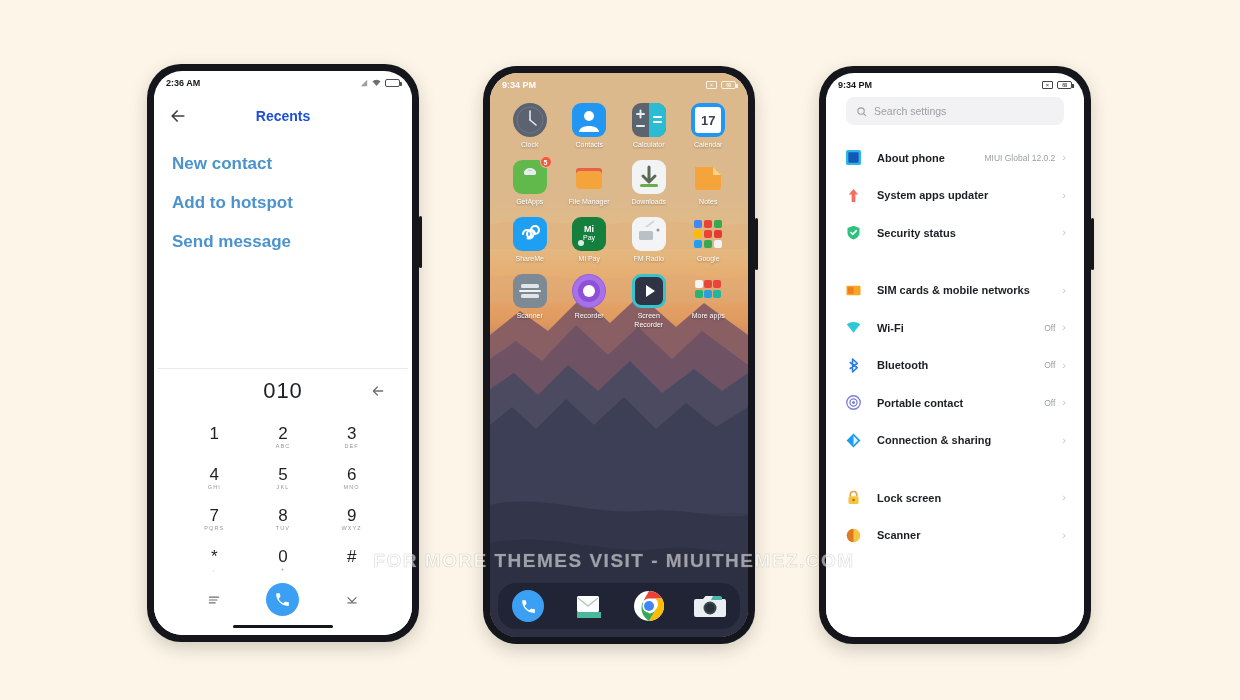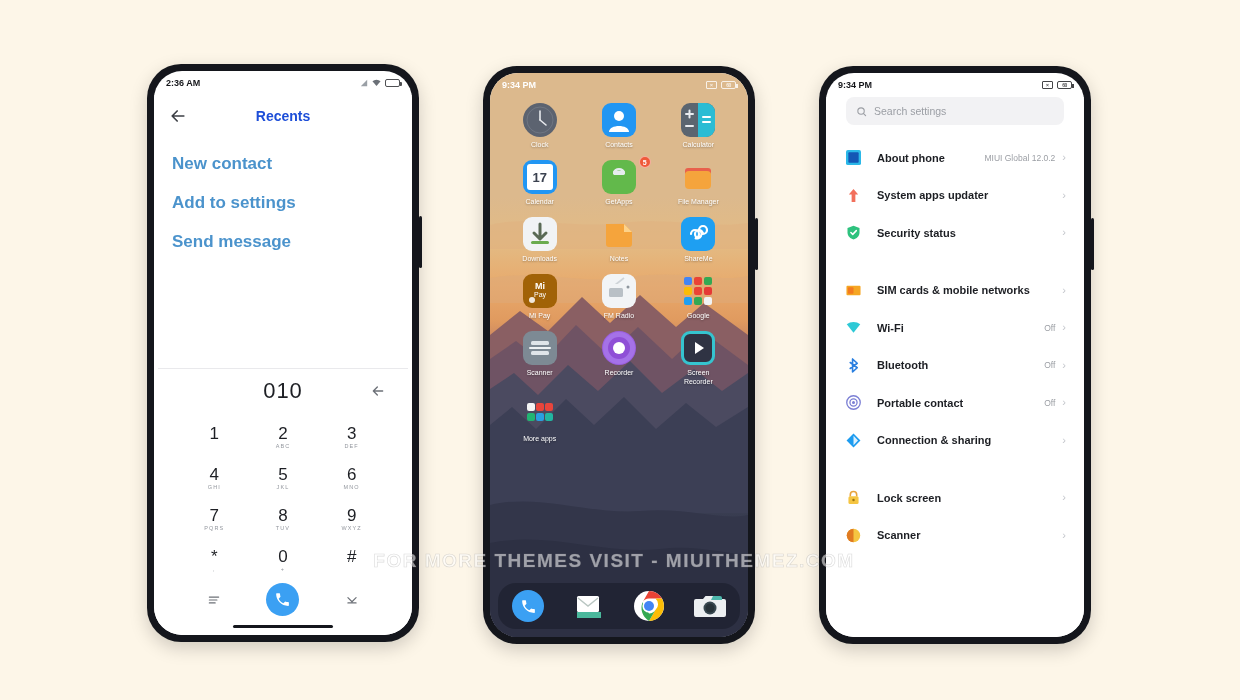--- a/index.html
+++ b/index.html
@@ -123,21 +123,21 @@
         #dcb98d 0%, #dcb98d 22%,
         #e3bb84 30%, #e8a96b 38%,
         #e09a5f 44%, #b97964 50%,
         #8f6470 55%, #6b5567 62%,
         #464a5e 70%, #363a4e 80%,
         #2f3345 90%, #2b2f40 100%);
   }
   .hills { position: absolute; inset: 0; }
   .home-content { position: absolute; inset: 0; display: flex; flex-direction: column; }
   .app-grid {
-    display: grid; grid-template-columns: repeat(3,1fr);
+    display: grid; grid-template-columns: repeat(4,1fr);
     row-gap: 11px; padding: 6px 10px 0; position: relative; z-index: 2;
   }
   .app { text-align: center; position: relative; }
   .app .ico {
     width: 34px; height: 34px; margin: 0 auto 3px; position: relative;
     border-radius: 9px;
   }
   .app .nm {
     font-size: 7px; color: #fff; line-height: 9px;
     text-shadow: 0 1px 2px rgba(0,0,0,.35);
@@ -209,21 +209,21 @@
       <div class="dialer">
         <div class="d-header">
           <svg class="d-back" viewBox="0 0 24 24" fill="none" stroke="currentColor" stroke-width="2" stroke-linecap="round" stroke-linejoin="round">
               <path d="M19 12H5M11 18l-6-6 6-6"></path>
             </svg>
           <div class="d-title">Recents</div>
         </div>
 
         <div class="d-actions">
           <div class="d-action">New contact</div>
-          <div class="d-action">Add to settings</div>
+          <div class="d-action">Add to hotspot</div>
           <div class="d-action">Send message</div>
         </div>
 
         <div class="d-spacer"></div>
         <div class="d-divider"></div>
 
         <div class="d-numrow">
           <div class="d-number">010</div>
           <svg class="d-del" viewBox="0 0 24 24" fill="none" stroke="currentColor" stroke-width="2" stroke-linecap="round" stroke-linejoin="round">
               <path d="M19 12H5M11 18l-6-6 6-6"></path>
@@ -413,21 +413,21 @@
           <div class="app">
             <div class="ico" style="background:#1e9ff2">
               <svg viewBox="0 0 34 34" style="position:absolute;inset:0">
                   <path d="M10 17 a4 4 0 1 1 4 4 a4 4 0 1 0 4 -8 a4 4 0 1 1 4 4 a4 4 0 1 0 -4 4" fill="none" stroke="#fff" stroke-width="2.2" stroke-linecap="round"></path>
                 </svg>
             </div>
             <div class="nm">ShareMe</div>
           </div>
 
           <div class="app">
-            <div class="ico" style="background:#a16207">
+            <div class="ico" style="background:#15803d">
               <svg viewBox="0 0 34 34" style="position:absolute;inset:0">
                   <text x="17" y="15" font-size="9" font-family="Liberation Sans" font-weight="bold" fill="#fff" text-anchor="middle">Mi</text>
                   <text x="17" y="23" font-size="7" font-family="Liberation Sans" fill="#fff" text-anchor="middle">Pay</text>
                   <circle cx="9" cy="26" r="3" fill="#fff" opacity=".85"></circle>
                 </svg>
             </div>
             <div class="nm">Mi Pay</div>
           </div>
 
           <div class="app">

